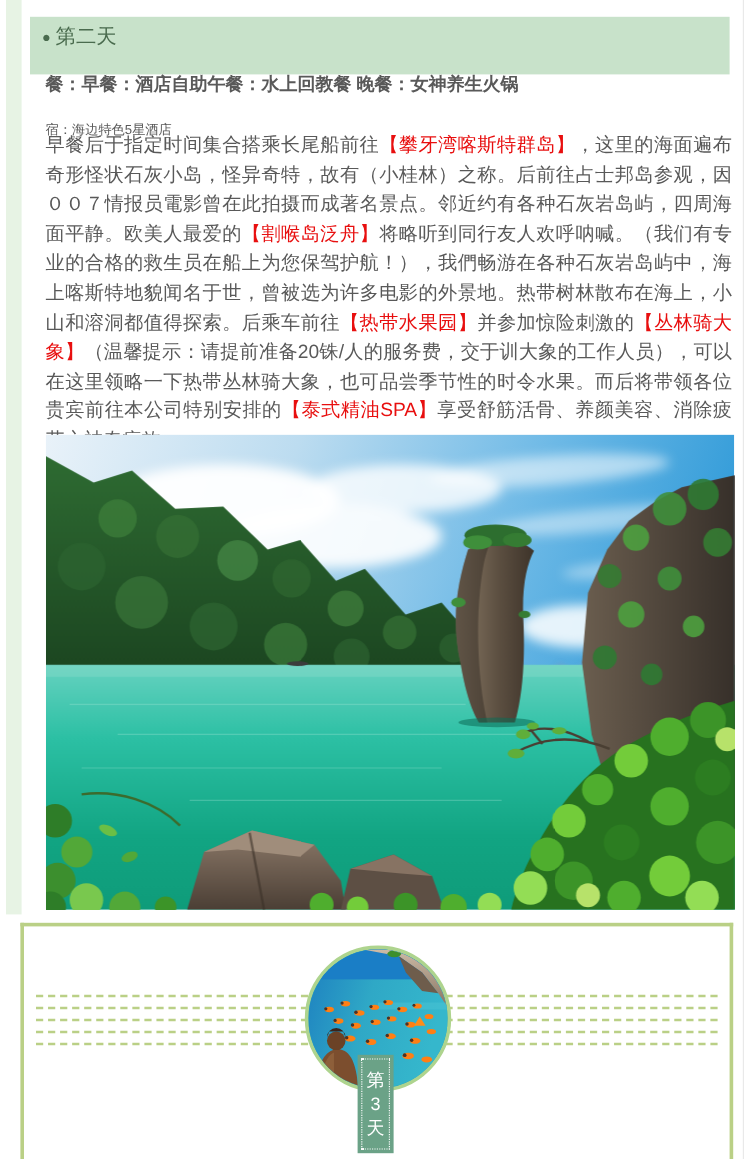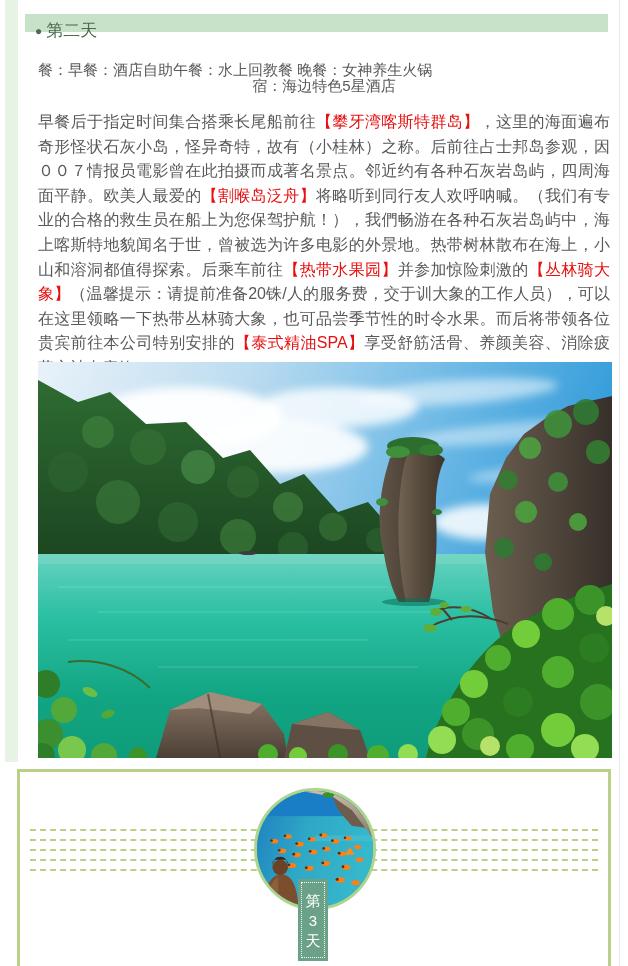--- a/index.html
+++ b/index.html
@@ -6,28 +6,28 @@
   body{
     width:628px;height:966px;position:relative;overflow:hidden;
     background:#ffffff;
     font-family:"Liberation Sans","DejaVu Sans",sans-serif;
   }
   .page{position:absolute;inset:0;}
   .left-strip{position:absolute;left:5px;top:0;width:13px;height:762px;background:var(--strip,#e7f3e4);}
   .page-right-line{position:absolute;left:619px;top:0;width:1px;height:966px;background:#e9e9e9;}
 
   .day-header{
-    position:absolute;left:25px;top:14px;width:573px;height:18px;
+    position:absolute;left:25px;top:14px;width:573px;height:48px;
     background:var(--header-bg,#c8e2ca);color:var(--header-text,#4a6b4e);
     font-size:17px;line-height:34px;padding-left:10px;
   }
   .day-header .bullet{font-size:12px;vertical-align:1px;margin-right:4px;}
 
-  .meals{position:absolute;left:38px;top:61px;width:572px;font-size:15px;color:var(--body-text,#595959);}
-  .lodging{position:absolute;left:38px;top:77px;width:572px;font-size:15px;color:var(--body-text,#595959);text-align:center;}
+  .meals{position:absolute;left:38px;top:61px;width:572px;font-size:15px;color:var(--body-text,#595959);font-weight:bold;}
+  .lodging{position:absolute;left:38px;top:101px;width:572px;font-size:11px;color:var(--body-text,#595959);text-align:left;}
 
   .paragraph{
     position:absolute;left:38px;top:110px;width:572px;
     font-size:16px;line-height:24.6px;color:var(--body-text,#595959);
     text-align:justify;
   }
   .paragraph .hl{color:var(--highlight,#e80f0f);font-weight:normal;}
 
   .photo{position:absolute;left:38px;top:362px;width:574px;height:396px;overflow:hidden;}
   .photo svg{display:block;}

